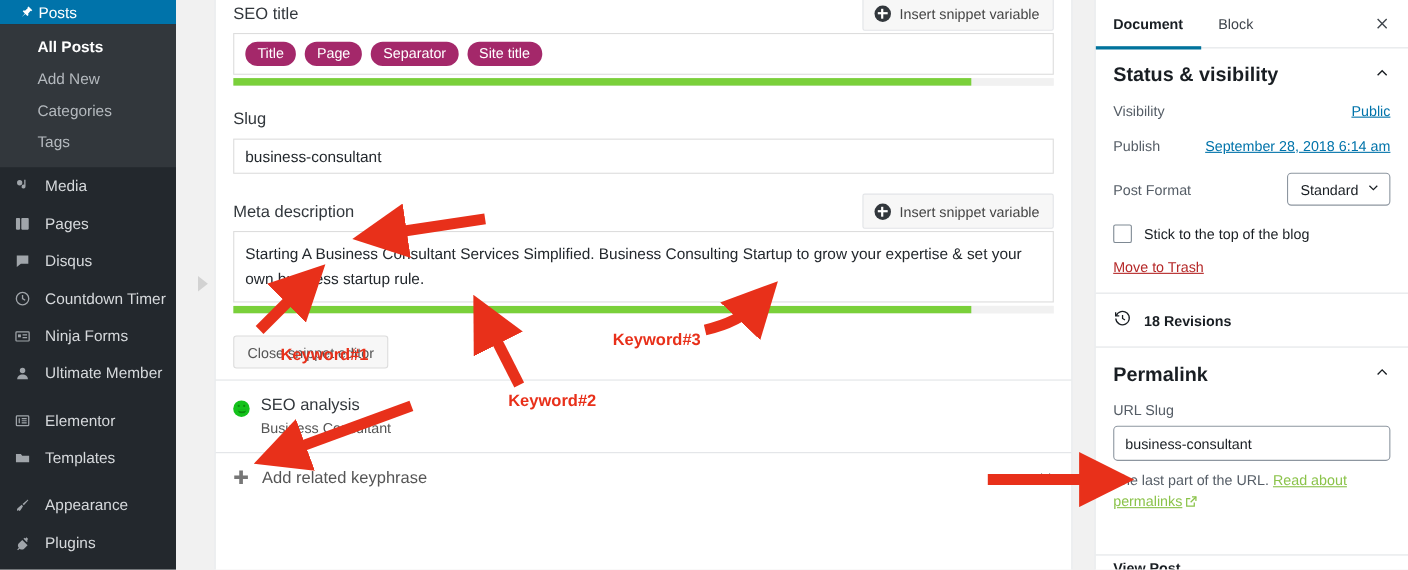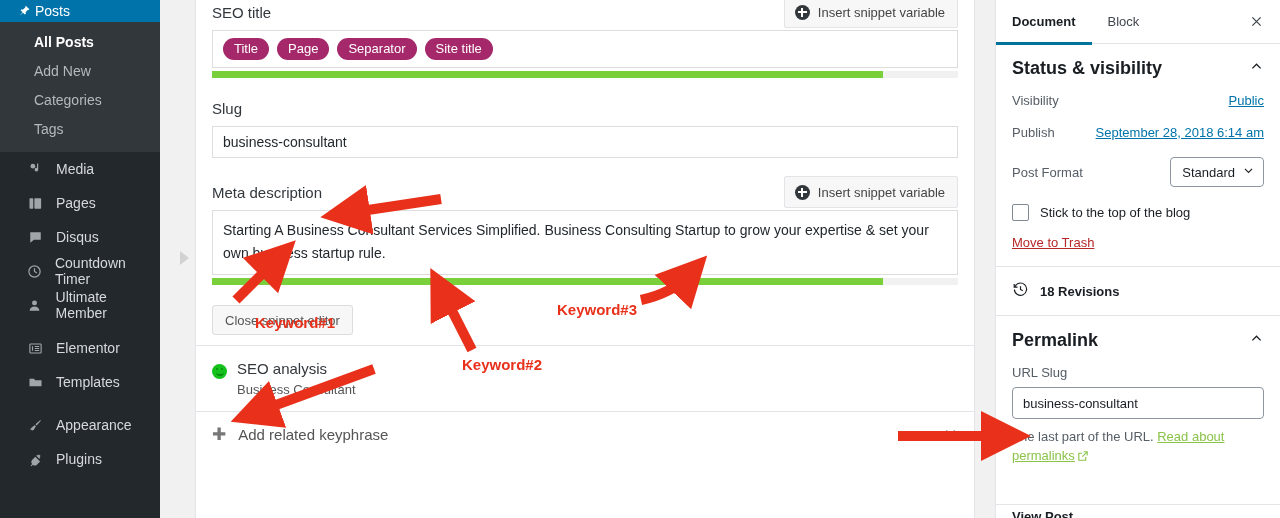--- a/index.html
+++ b/index.html
@@ -39,21 +39,21 @@
     padding: 5px 0 5px 34px;
     font-size: 14px;
     color: #b4b9be;
     line-height: 19px;
   }
   .am-sub-item.current { color: #fff; font-weight: bold; }
   .am-group { padding-top: 0; }
   .am-item {
     display: flex; align-items: center;
     height: 34px;
-    padding-left: 23px;
+    padding-left: 8px;
     color: #d6d9dc;
     font-size: 14px;
   }
   .am-item .am-ico {
     width: 24px; height: 20px;
     display: flex; align-items: center; justify-content: center;
     margin-right: 9px;
     color: #a0a5aa;
   }
   .am-sep { height: 9px; }
@@ -331,20 +331,30 @@
         <span>Disqus</span>
       </div>
       <div class="am-item">
         <span class="am-ico">
           <svg width="15" height="15" viewBox="0 0 20 20" fill="none" stroke="currentColor" stroke-width="1.6">
             <circle cx="10" cy="10" r="7.5"></circle>
               <path d="M10 5.5V10l3.2 2"></path>
           </svg>
         </span>
         <span>Countdown Timer</span>
+      </div>
+      <div class="am-item">
+        <span class="am-ico">
+          <svg width="15" height="15" viewBox="0 0 20 20" fill="none" stroke="currentColor" stroke-width="1.5">
+            <rect x="2" y="5" width="16" height="11" rx="1"></rect>
+              <rect x="4.5" y="8" width="3.5" height="3.5" fill="currentColor" stroke="none"></rect>
+            <path d="M10 8.7h5.5M10 12h5.5"></path>
+          </svg>
+        </span>
+        <span>Ninja Forms</span>
       </div>
       <div class="am-item">
         <span class="am-ico">
           <svg width="15" height="15" viewBox="0 0 20 20" fill="currentColor">
             <circle cx="10" cy="6.5" r="3.3"></circle>
               <path d="M3.5 17c0-3.6 2.9-5.8 6.5-5.8s6.5 2.2 6.5 5.8z"></path>
           </svg>
         </span>
         <span>Ultimate Member</span>
       </div>

